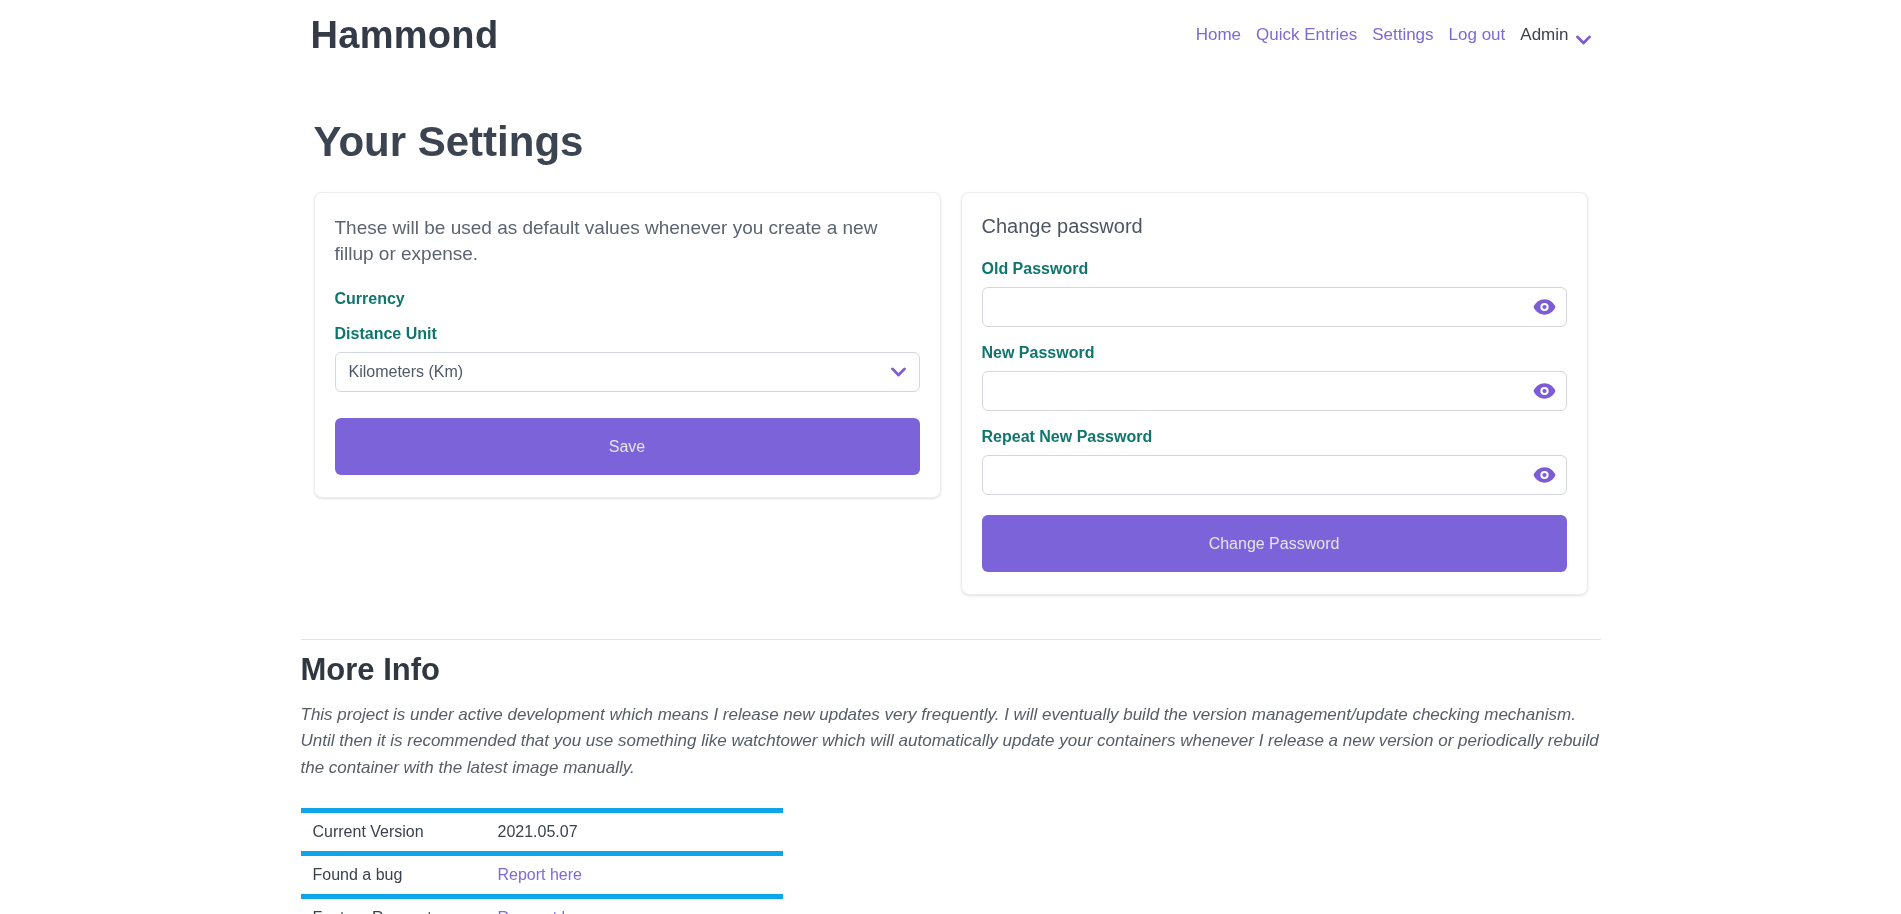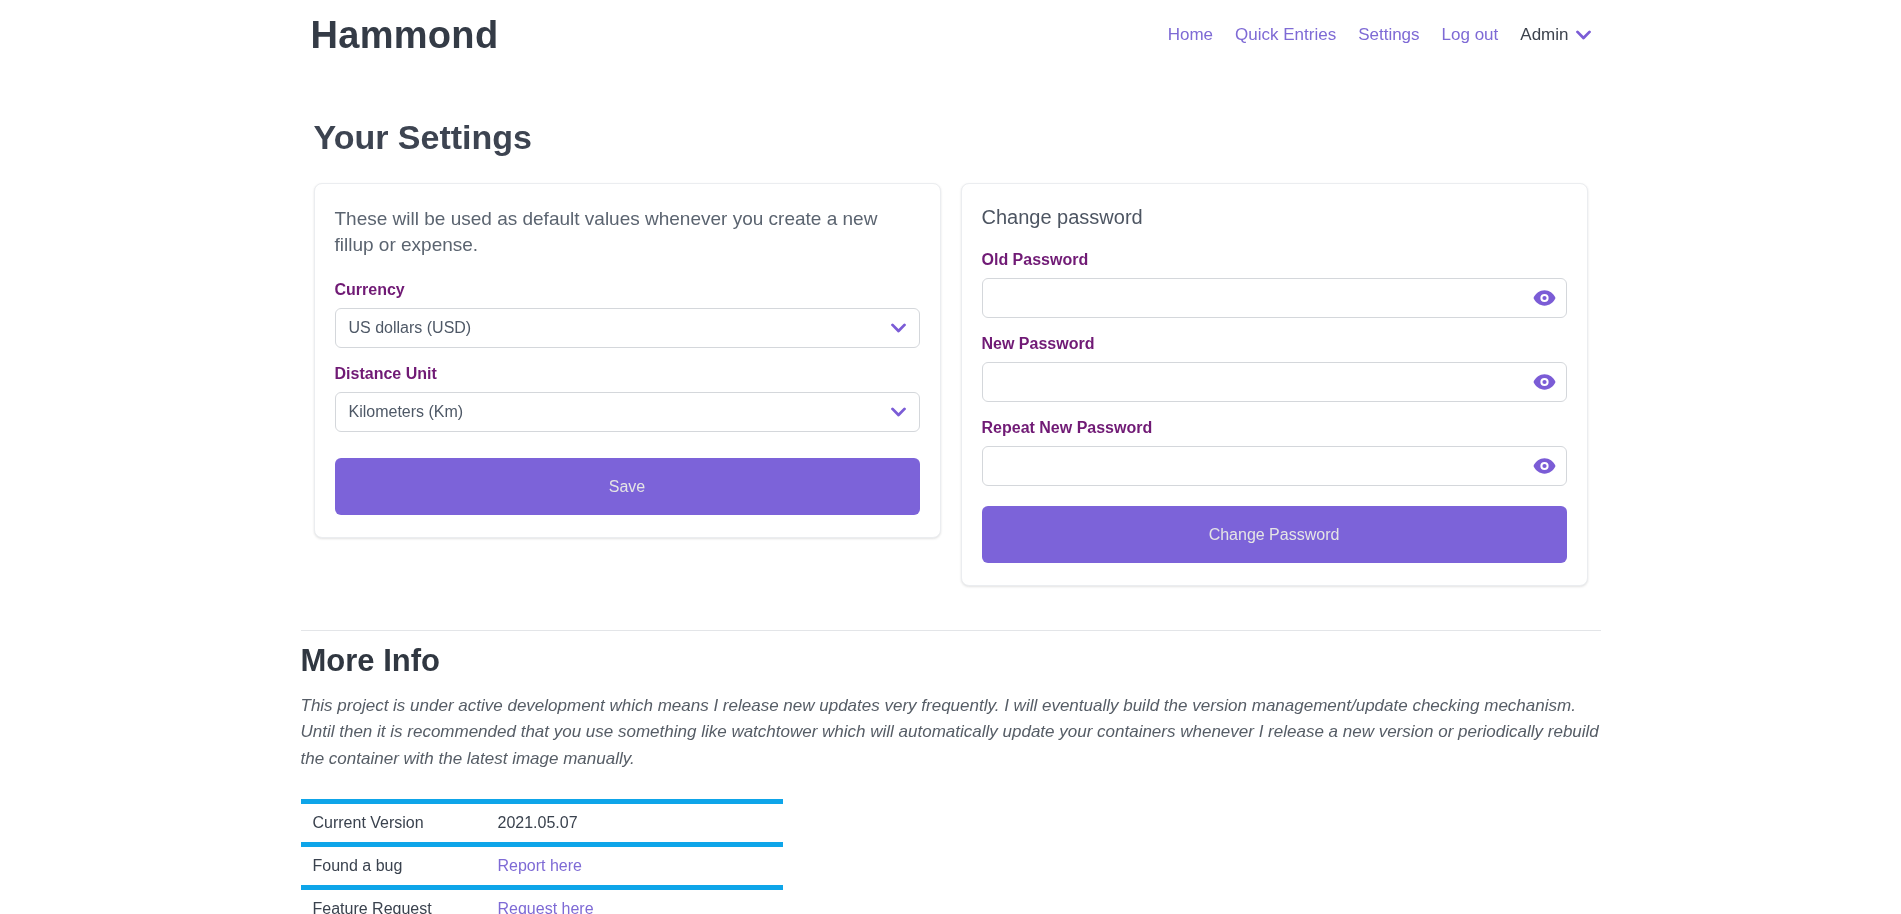--- a/index.html
+++ b/index.html
@@ -20,51 +20,51 @@
   .navbar { height: 70px; width: 100%; background: #fff; }
   .nav-inner {
     max-width: 1300px; margin: 0 auto; height: 100%;
     display: flex; align-items: center; justify-content: space-between;
     padding: 0 10px;
   }
   .brand {
     font-size: 38px; font-weight: 700; color: #343b46;
     text-decoration: none; letter-spacing: 0.3px; cursor: pointer;
   }
-  .nav-links { display: flex; align-items: center; gap: 22px; }
+  .nav-links { display: flex; align-items: center; gap: 15px; }
   .nav-links a {
     color: var(--link); text-decoration: none; font-size: 17px; cursor: pointer;
   }
   .user-menu {
-    display: flex; align-items: center; gap: 7px; cursor: pointer;
+    display: flex; align-items: flex-end; gap: 7px; cursor: pointer;
     color: #3d434d; font-size: 17px; font-weight: 500;
   }
 
   
   .container { max-width: 1300px; margin: 0 auto; }
   .page-title {
-    font-size: 34px; font-weight: 600; color: #3d4451;
+    font-size: 42px; font-weight: 600; color: #3d4451;
     margin: 48px 0 26px 0; padding: 0 13px;
   }
 
   
   .cards-row {
     display: grid; grid-template-columns: 1fr 1fr; gap: 20px;
     align-items: start; padding: 0 13px;
   }
   .card {
     background: #fff; border: 1px solid #ebedf0; border-radius: 8px;
     box-shadow: 0 1px 3px rgba(0,0,0,0.07), 0 1px 2px rgba(0,0,0,0.05);
     padding: 22px 20px;
   }
   .card-desc {
     font-size: 19px; line-height: 1.35; color: #5b6470; margin-bottom: 24px;
   }
   .field-label {
-    display: block; font-size: 16px; font-weight: 600; color: #701a75;
+    display: block; font-size: 16px; font-weight: 600; color: #0f766e;
     margin-bottom: 9px;
   }
   .form-group { margin-bottom: 17px; }
 
   .select {
     position: relative; width: 100%; height: 40px;
     border: 1px solid #d4d7db; border-radius: 6px; background: #fff;
     display: flex; align-items: center; padding: 0 34px 0 13px;
     font-size: 16px; color: #4e5866; cursor: pointer;
   }
@@ -135,28 +135,20 @@
 <main class="container">
   <h1 class="page-title">Your Settings</h1>
 
   <div class="cards-row">
 
     <section class="card">
       <p class="card-desc">These will be used as default values whenever you create a new fillup or expense.</p>
 
       <div class="form-group">
         <label class="field-label">Currency</label>
-        <div class="select">
-          <span>US dollars (USD)</span>
-          <span class="chev" style="display:flex;">
-            <svg width="15" height="10" viewBox="0 0 14 9">
-                <path d="M1.4 1.6 L7 7.3 L12.6 1.6" stroke="#7b5cd6" stroke-width="2.6" fill="none" stroke-linecap="round" stroke-linejoin="round"></path>
-              </svg>
-          </span>
-        </div>
       </div>
 
       <div class="form-group">
         <label class="field-label">Distance Unit</label>
         <div class="select">
           <span>Kilometers (Km)</span>
           <span class="chev" style="display:flex;">
             <svg width="15" height="10" viewBox="0 0 14 9">
                 <path d="M1.4 1.6 L7 7.3 L12.6 1.6" stroke="#7b5cd6" stroke-width="2.6" fill="none" stroke-linecap="round" stroke-linejoin="round"></path>
               </svg>

